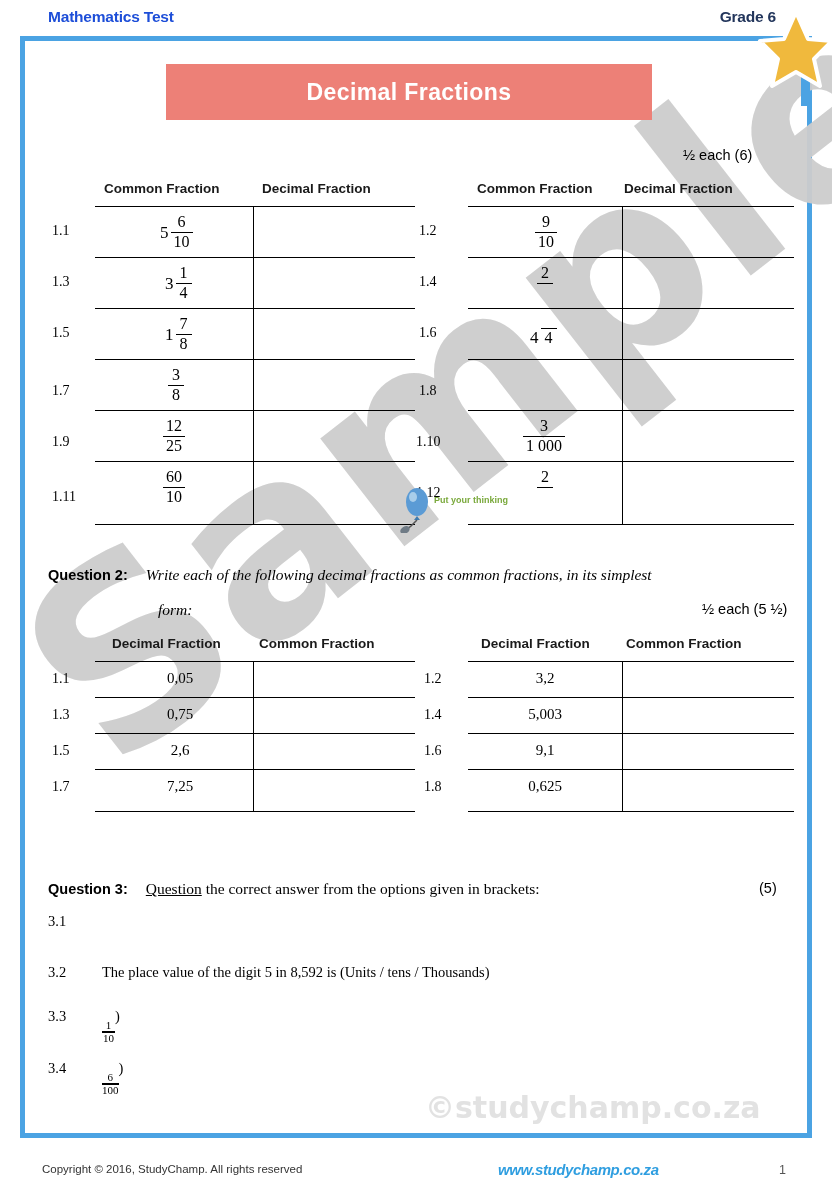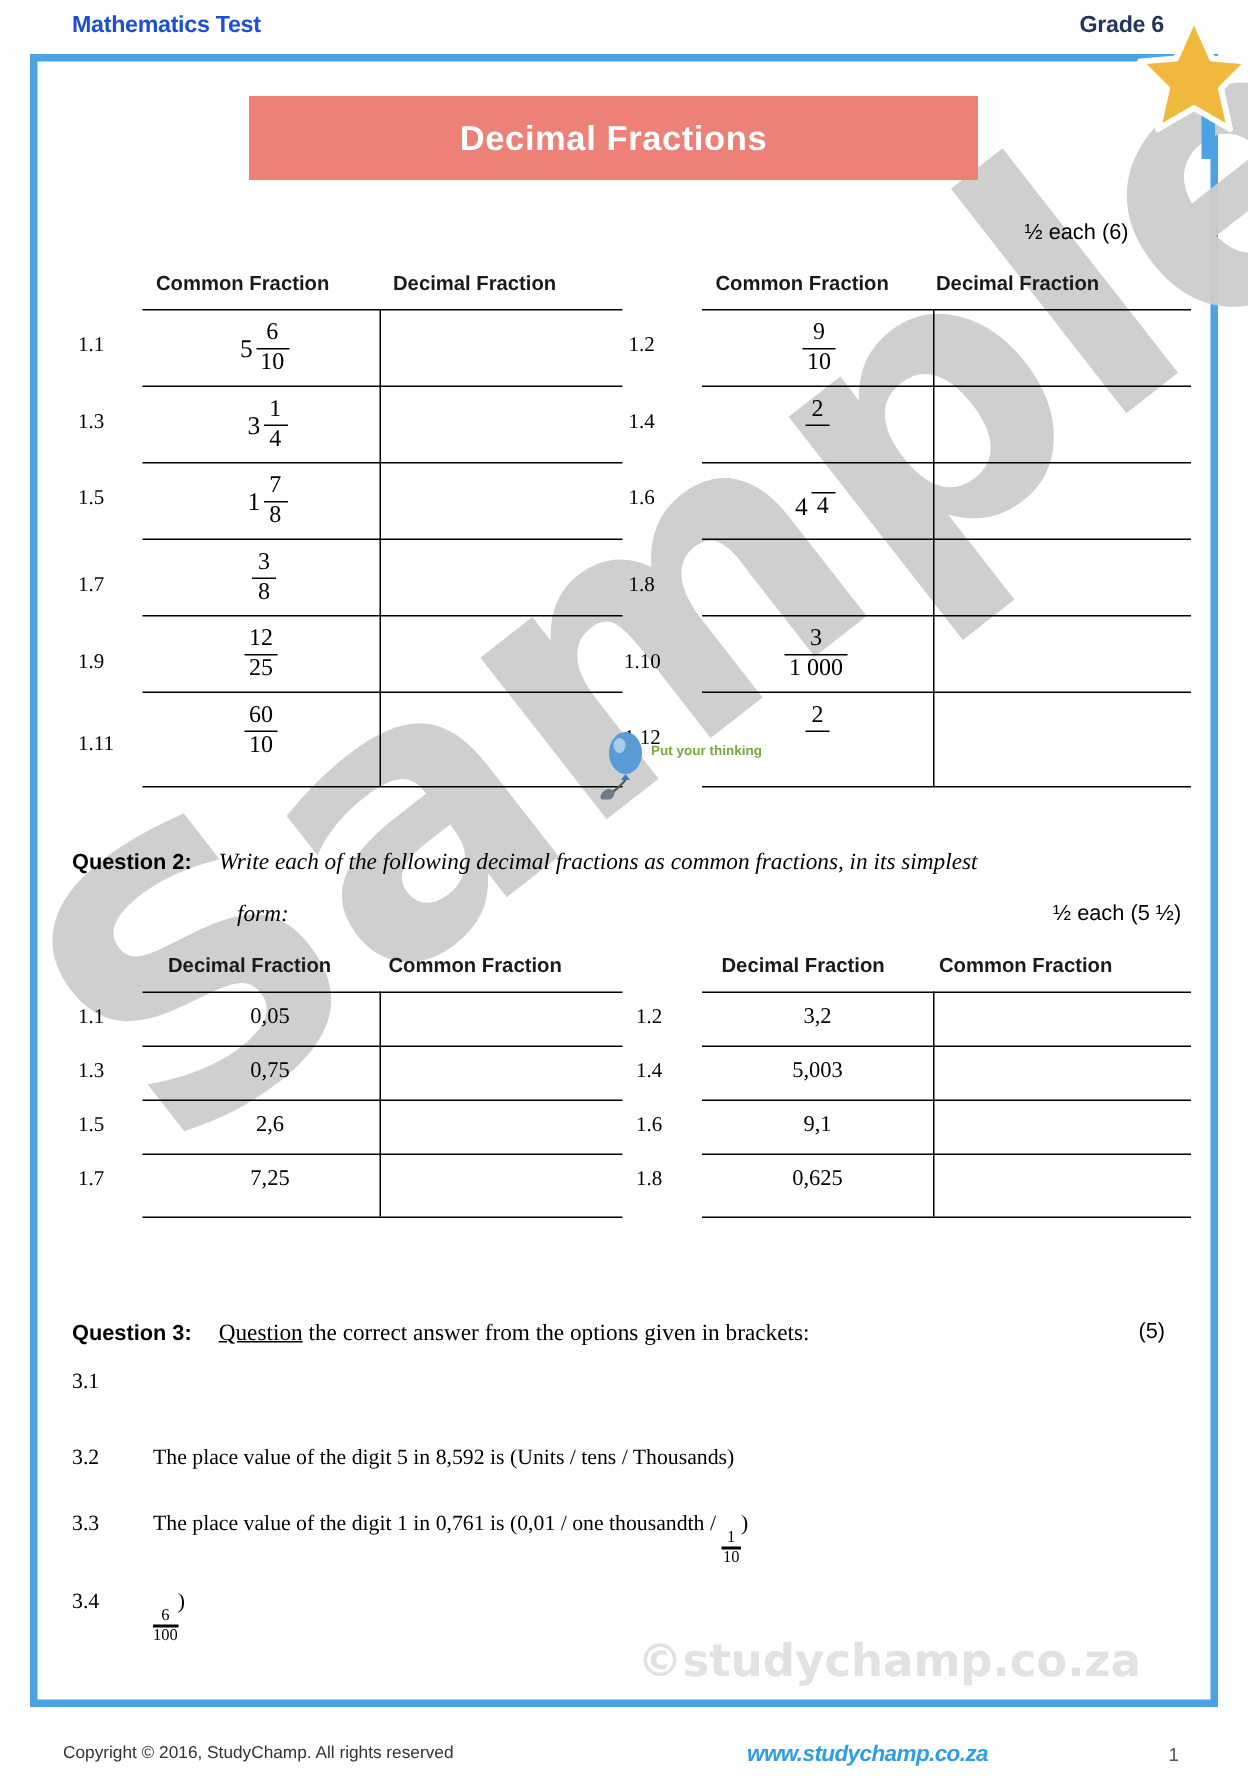--- a/index.html
+++ b/index.html
@@ -555,21 +555,21 @@
   </div>
   <div class="q-marks" style="left:759px; top:880px;">(5)</div>
 
   <div class="q3-num" style="left:48px; top:913px;">3.1</div>
 
   <div class="q3-num" style="left:48px; top:964px;">3.2</div>
   <div class="q3-item" style="left:102px; top:964px;">The place value of the digit 5 in 8,592 is (Units / tens / Thousands)</div>
 
   <div class="q3-num" style="left:48px; top:1008px;">3.3</div>
   <div class="q3-item" style="left:102px; top:1008px;">
-    <span>The place value of the digit 1 in 0,761 is (0,01 / one thousandth / </span><span class="ifrac">
+    <span class="ifrac">
         <span class="n">1</span>
         <span class="b"></span>
         <span class="d">10</span>
       </span><span>)</span>
   </div>
 
   <div class="q3-num" style="left:48px; top:1060px;">3.4</div>
   <div class="q3-item" style="left:102px; top:1060px;">
     <span class="ifrac">
         <span class="n">6</span>

